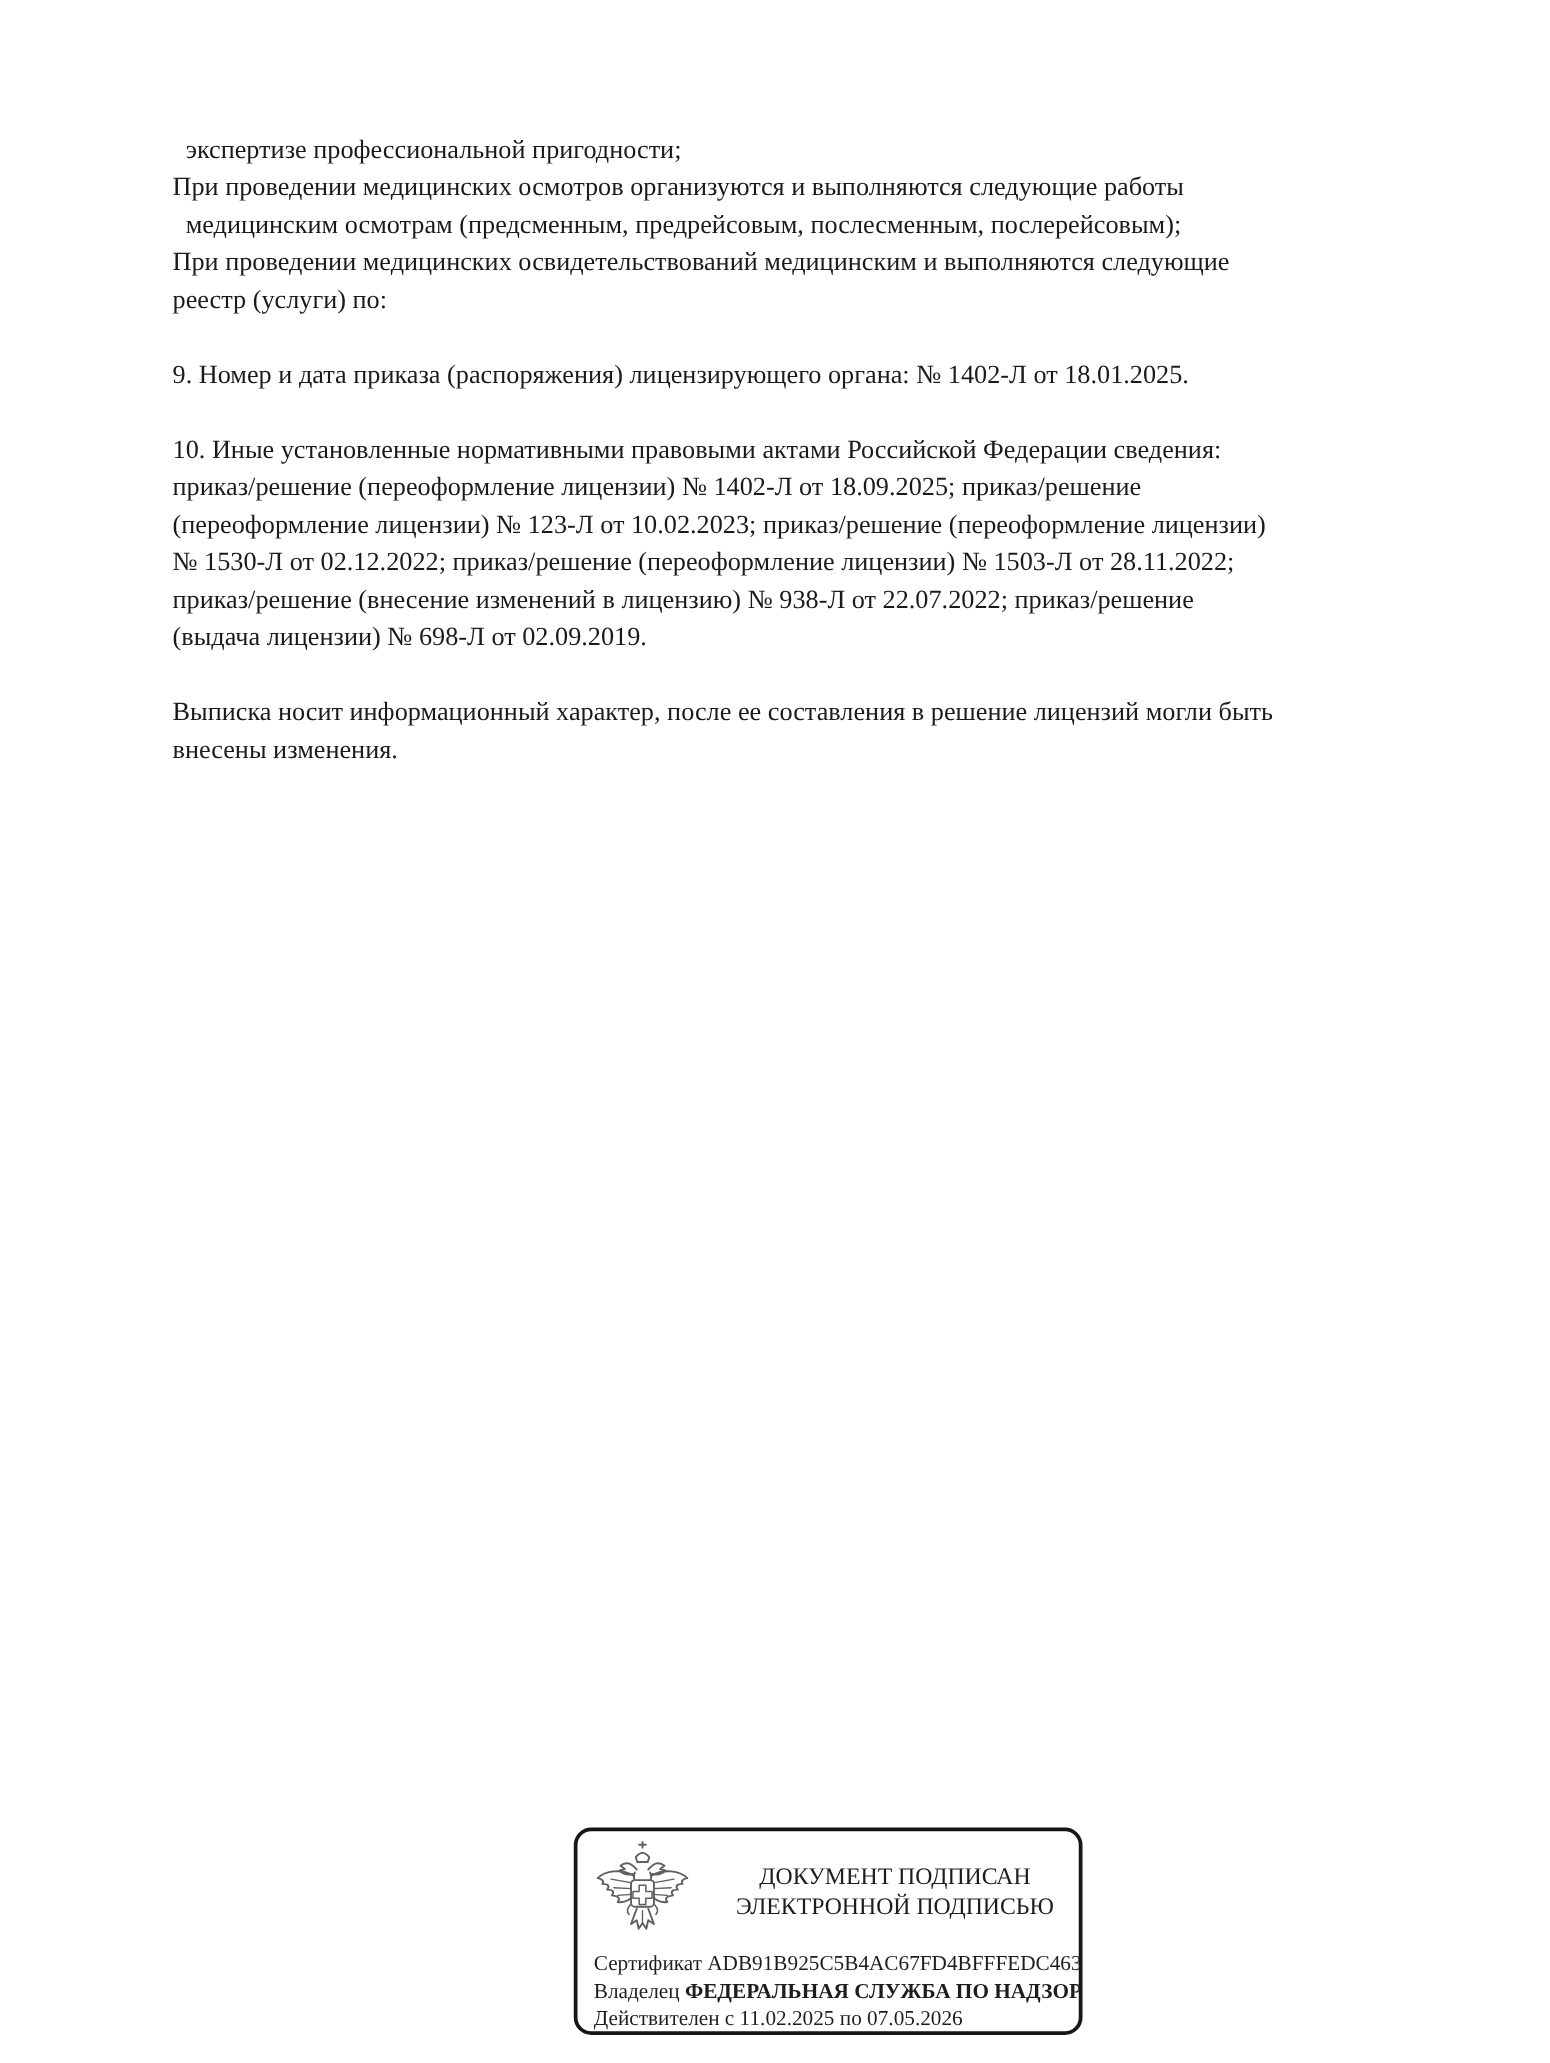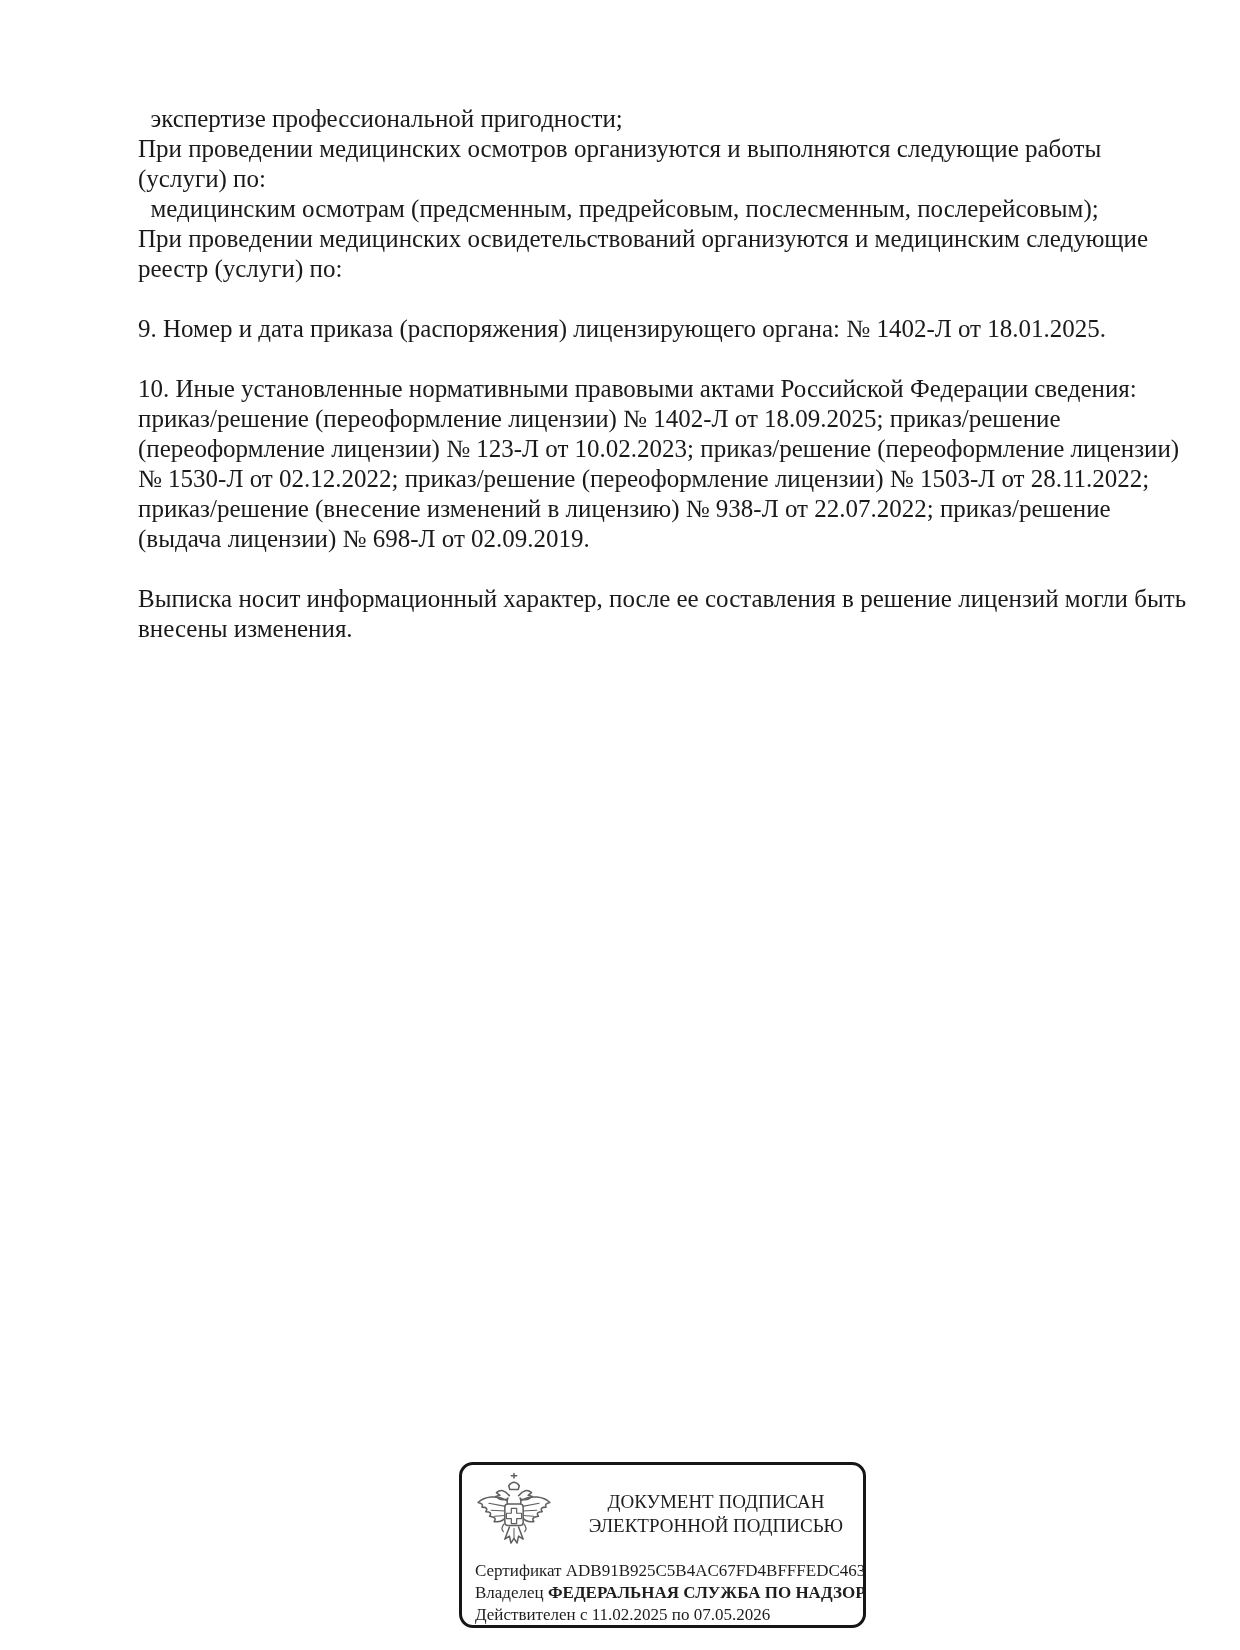--- a/index.html
+++ b/index.html
@@ -10,21 +10,21 @@
     position: relative;
     font-family: "Liberation Serif", "DejaVu Serif", serif;
     color: #1a1a1a;
     overflow: hidden;
   }
   .document-text {
     position: absolute;
     left: 138px;
     top: 104px;
     width: 1005px;
-    font-size: 25px;
+    font-size: 21px;
     line-height: 30px;
   }
   .text-line {
     white-space: pre;
     min-height: 30px;
   }
   .stamp {
     position: absolute;
     left: 459px;
     top: 1462px;
@@ -63,23 +63,22 @@
   }
   .stamp-info .row { white-space: nowrap; }
   .owner-value { font-weight: bold; }
 </style>
 </head>
 <body>
 
 <div class="document-text">
     <div class="text-line">  экспертизе профессиональной пригодности;</div>
     <div class="text-line">При проведении медицинских осмотров организуются и выполняются следующие работы</div>
-    <div class="text-line">(услуги) по:</div>
     <div class="text-line">  медицинским осмотрам (предсменным, предрейсовым, послесменным, послерейсовым);</div>
-    <div class="text-line">При проведении медицинских освидетельствований организуются и медицинским следующие</div>
+    <div class="text-line">При проведении медицинских освидетельствований медицинским и выполняются следующие</div>
     <div class="text-line">реестр (услуги) по:</div>
     <div class="text-line">&nbsp;</div>
     <div class="text-line">9. Номер и дата приказа (распоряжения) лицензирующего органа: № 1402-Л от 18.01.2025.</div>
     <div class="text-line">&nbsp;</div>
     <div class="text-line">10. Иные установленные нормативными правовыми актами Российской Федерации сведения:</div>
     <div class="text-line">приказ/решение (переоформление лицензии) № 1402-Л от 18.09.2025; приказ/решение</div>
     <div class="text-line">(переоформление лицензии) № 123-Л от 10.02.2023; приказ/решение (переоформление лицензии)</div>
     <div class="text-line">№ 1530-Л от 02.12.2022; приказ/решение (переоформление лицензии) № 1503-Л от 28.11.2022;</div>
     <div class="text-line">приказ/решение (внесение изменений в лицензию) № 938-Л от 22.07.2022; приказ/решение</div>
     <div class="text-line">(выдача лицензии) № 698-Л от 02.09.2019.</div>

